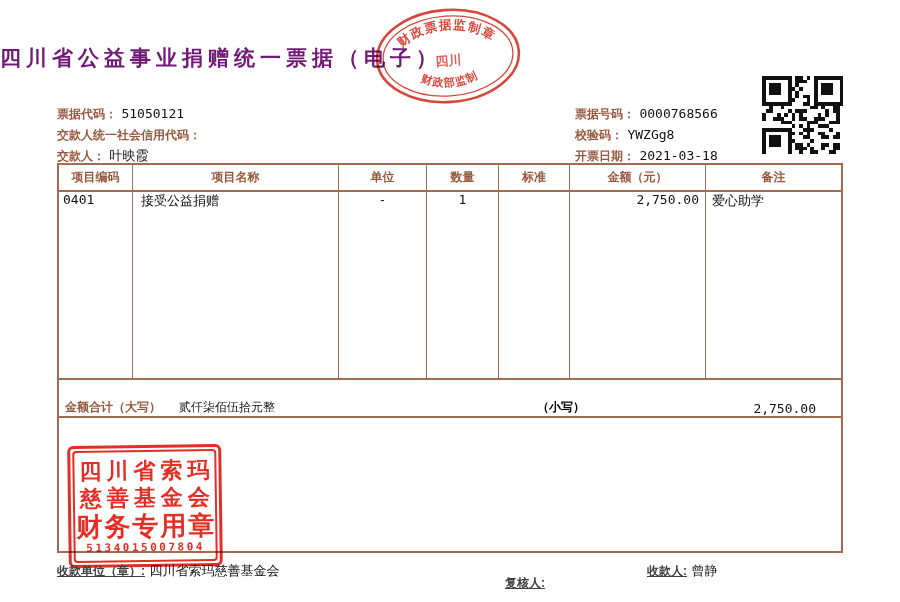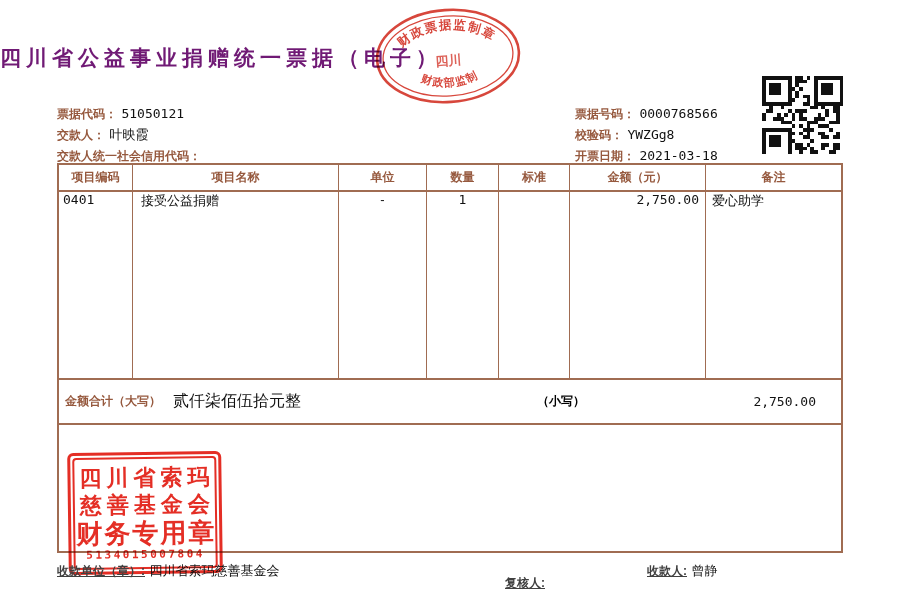--- a/index.html
+++ b/index.html
@@ -59,27 +59,27 @@
     font-size: 12px; font-weight: bold; color: #96593e;
   }
   .tbody .cell { font-size: 13px; color: #111; }
   .tbody .c1 { padding-left: 4px; }
   .tbody .c2 { padding-left: 8px; }
   .tbody .c3, .tbody .c4 { text-align: center; }
   .tbody .c6 { text-align: right; padding-right: 6px; }
   .tbody .c7 { padding-left: 6px; }
 
   .total-row {
-    position: relative; height: 47px;
+    position: relative; height: 40px;
     border-top: 2px solid #a06c52; border-bottom: 2px solid #a06c52;
-    display: flex; align-items: center;
-    padding-left: 6px; white-space: nowrap;
+    display: flex; align-items: flex-end;
+    padding-left: 6px; white-space: nowrap; gap: 16px;
   }
   .total-row .lab { font-size: 12px; font-weight: bold; color: #96593e; }
-  .total-row .words { font-size: 16px; color: #111; margin-left: 12px; }
+  .total-row .words { font-size: 12px; color: #111; margin-left: 2px; }
   .total-row .small-lab {
     position: absolute; left: 478px; font-size: 12px; font-weight: bold; color: #000000;
   }
   .total-row .amount {
     position: absolute; right: 25px; font-size: 13px; color: #111;
     font-family: "DejaVu Sans Mono", monospace;
   }
   .stamp-zone { position: relative; height: 143px; }
 
   
@@ -141,26 +141,26 @@
     <text x="76" y="60" font-size="13" font-weight="bold" fill="#d4372b" opacity="0.85" text-anchor="middle" font-family="Liberation Sans, sans-serif">四川</text>
   </svg>
 </div>
 
 <div class="info-left">
   <div class="info-line">
     <span class="lab">票据代码：</span>
     <span class="val mono">51050121</span>
   </div>
   <div class="info-line">
+    <span class="lab">交款人统一社会信用代码：</span>
+    <span class="val"></span>
+  </div>
+  <div class="info-line">
     <span class="lab">交款人：</span>
     <span class="val">叶映霞</span>
-  </div>
-  <div class="info-line">
-    <span class="lab">交款人统一社会信用代码：</span>
-    <span class="val"></span>
   </div>
 </div>
 
 <div class="info-right">
   <div class="info-line">
     <span class="lab">票据号码：</span>
     <span class="val mono">0000768566</span>
   </div>
   <div class="info-line">
     <span class="lab">校验码：</span>

